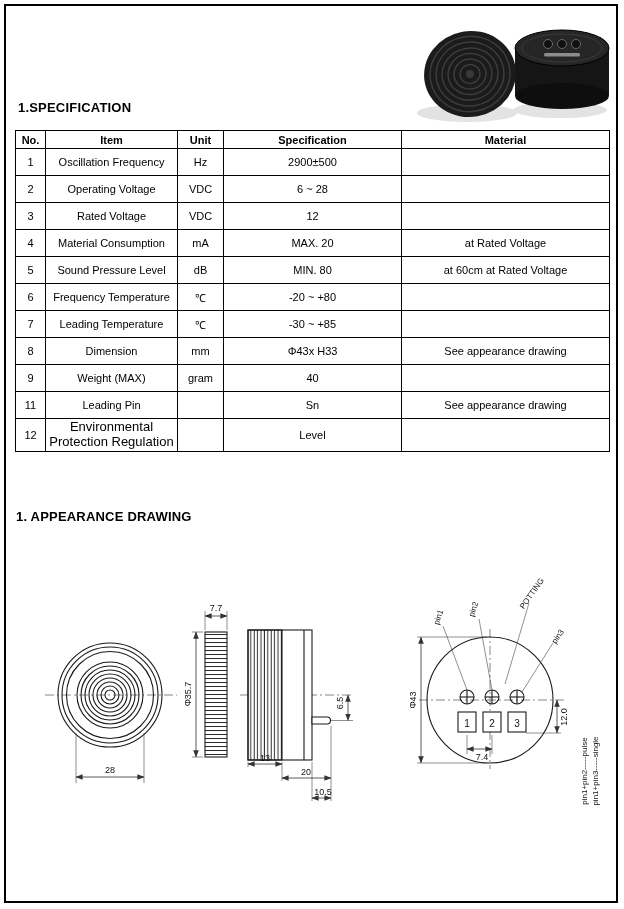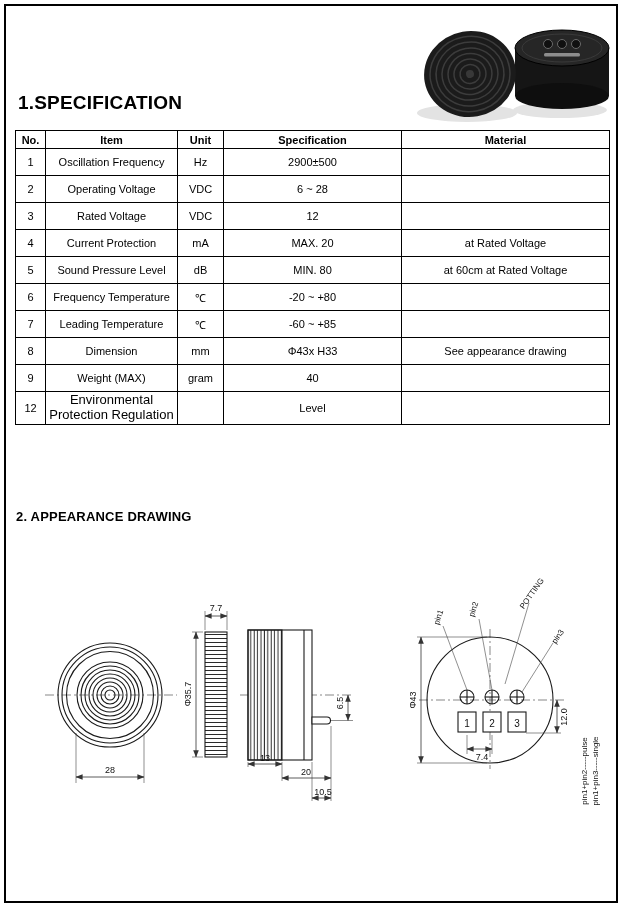--- a/index.html
+++ b/index.html
@@ -13,22 +13,22 @@
   .frame {
     position: absolute; left: 4px; top: 4px;
     width: 614px; height: 899px;
     border: 2px solid #000;
   }
   .photo {
     position: absolute; left: 412px; top: 8px;
     width: 200px; height: 122px;
   }
   .title1 {
-    position: absolute; left: 18px; top: 92px;
-    font-size: 19px; font-weight: bold; letter-spacing: .2px;
+    position: absolute; left: 18px; top: 100px;
+    font-size: 13px; font-weight: bold; letter-spacing: .2px;
   }
   .title2 {
     position: absolute; left: 16px; top: 509px;
     font-size: 13px; font-weight: bold; letter-spacing: .2px;
   }
   table.spec {
     position: absolute; left: 15px; top: 130px; width: 594px;
     border-collapse: collapse; table-layout: fixed;
   }
   table.spec th, table.spec td {
@@ -121,21 +121,21 @@
     </tr>
     <tr>
       <td class="c-no">3</td>
       <td class="c-item">Rated Voltage</td>
       <td class="c-unit">VDC</td>
       <td class="c-spec">12</td>
       <td class="c-cond"></td>
     </tr>
     <tr>
       <td class="c-no">4</td>
-      <td class="c-item">Current Protection</td>
+      <td class="c-item">Material Consumption</td>
       <td class="c-unit">mA</td>
       <td class="c-spec">MAX. 20</td>
       <td class="c-cond">at Rated Voltage</td>
     </tr>
     <tr>
       <td class="c-no">5</td>
       <td class="c-item">Sound Pressure Level</td>
       <td class="c-unit">dB</td>
       <td class="c-spec">MIN. 80</td>
       <td class="c-cond">at 60cm at Rated Voltage</td>
@@ -144,48 +144,55 @@
       <td class="c-no">6</td>
       <td class="c-item">Frequency Temperature</td>
       <td class="c-unit">℃</td>
       <td class="c-spec">-20 ~ +80</td>
       <td class="c-cond"></td>
     </tr>
     <tr>
       <td class="c-no">7</td>
       <td class="c-item">Leading Temperature</td>
       <td class="c-unit">℃</td>
-      <td class="c-spec">-60 ~ +85</td>
+      <td class="c-spec">-30 ~ +85</td>
       <td class="c-cond"></td>
     </tr>
     <tr>
       <td class="c-no">8</td>
       <td class="c-item">Dimension</td>
       <td class="c-unit">mm</td>
       <td class="c-spec">Φ43x H33</td>
       <td class="c-cond">See appearance drawing</td>
     </tr>
     <tr>
       <td class="c-no">9</td>
       <td class="c-item">Weight (MAX)</td>
       <td class="c-unit">gram</td>
       <td class="c-spec">40</td>
       <td class="c-cond"></td>
     </tr>
     <tr>
+      <td class="c-no">11</td>
+      <td class="c-item">Leading Pin</td>
+      <td class="c-unit"></td>
+      <td class="c-spec">Sn</td>
+      <td class="c-cond">See appearance drawing</td>
+    </tr>
+    <tr>
       <td class="c-no">12</td>
       <td class="c-item">Environmental Protection Regulation</td>
       <td class="c-unit"></td>
       <td class="c-spec">Level</td>
       <td class="c-cond"></td>
     </tr>
   </tbody>
 </table>
 
-<div class="title2">2. APPEARANCE DRAWING</div>
+<div class="title2">1. APPEARANCE DRAWING</div>
 
 <svg class="drawing" viewBox="0 0 594 340">
   <defs>
     <marker id="ah" viewBox="0 0 10 8" refX="9.5" refY="4" markerWidth="9" markerHeight="7" orient="auto-start-reverse">
       <path d="M0 0 L10 4 L0 8 Z" fill="#333"></path>
     </marker>
     <pattern id="hrib" width="4" height="4" patternUnits="userSpaceOnUse">
       <line x1="0" y1="1.5" x2="4" y2="1.5" stroke="#2a2a2a" stroke-width="1"></line>
     </pattern>
     <pattern id="vrib" width="3.4" height="4" patternUnits="userSpaceOnUse">

